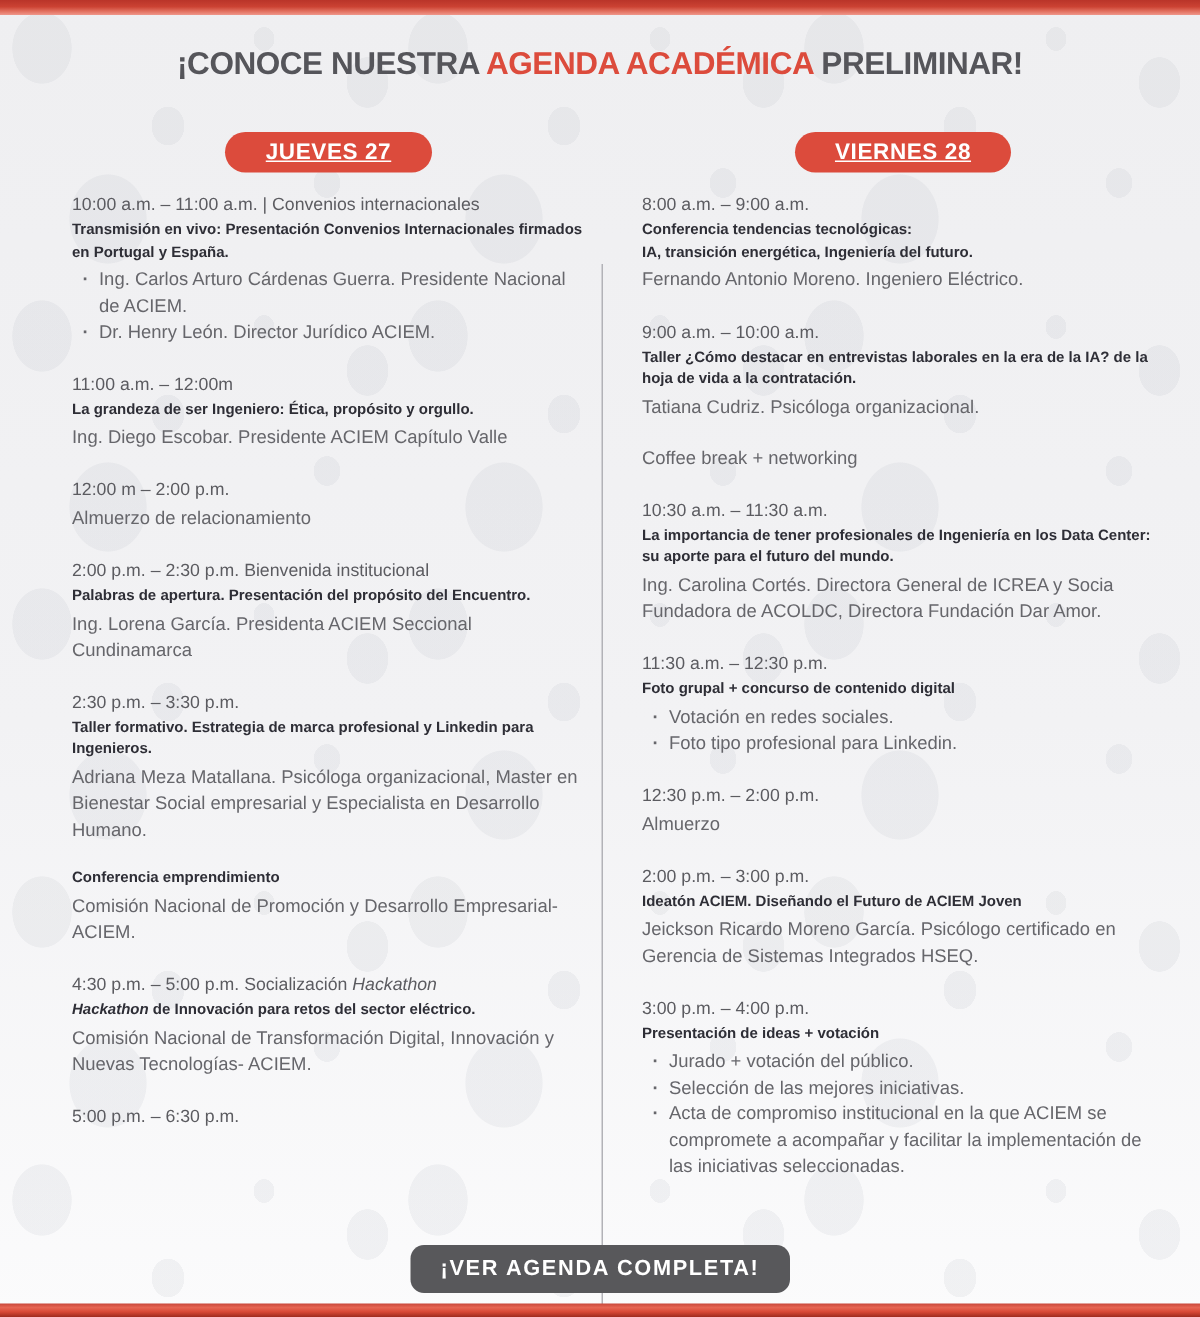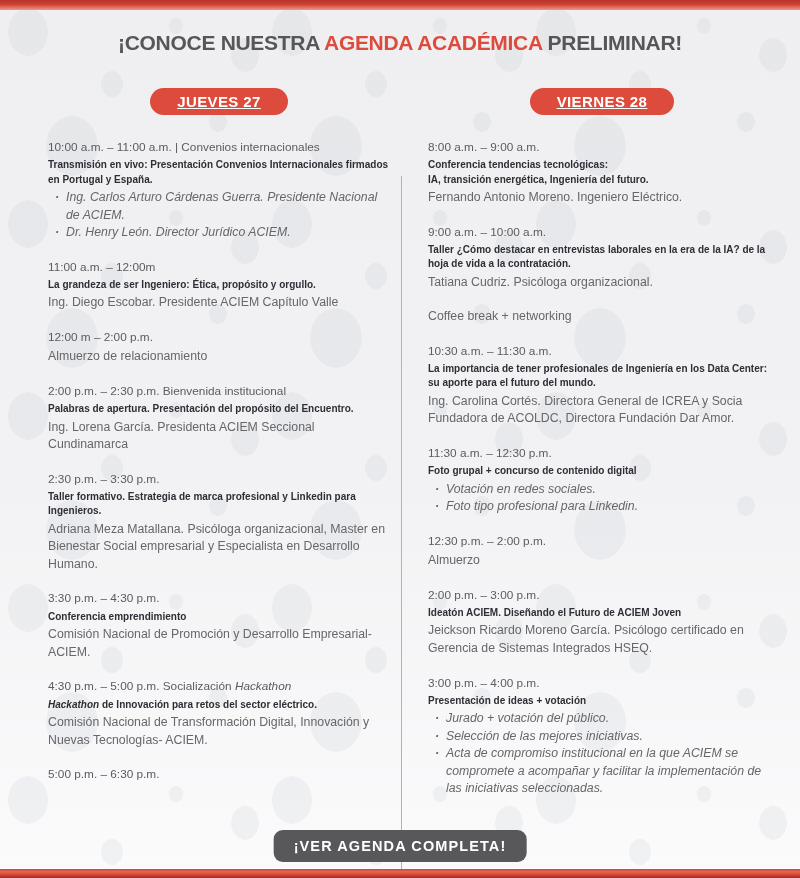--- a/index.html
+++ b/index.html
@@ -42,28 +42,28 @@
   .col.left{left:48px;width:342px;}
   .col.right{left:428px;width:348px;}
   .pill-row{text-align:center;height:27px;}
   .pill{
     display:inline-block;background:var(--accent-red);color:#fff;
     font-weight:bold;font-size:15px;letter-spacing:.4px;
     padding:5px 27px;border-radius:15px;line-height:17px;cursor:pointer;border:none;
     font-family:"Liberation Sans",sans-serif;
     text-decoration:underline;
   }
-  .items{margin-top:24px;}
+  .items{margin-top:13px;}
   .item{margin-bottom:17px;}
   .time{font-size:11.8px;color:var(--text-mid);line-height:1.38;margin-bottom:3px;}
   .time em{font-style:italic;}
   .title{font-size:10px;font-weight:bold;color:var(--text-dark);line-height:1.44;margin-bottom:2px;}
   .title em{font-style:italic;}
   .desc{font-size:12.3px;color:var(--text-light);line-height:1.43;}
-  .bullets{list-style:none;margin-top:2px;padding-left:18px;font-style:italic;}
+  .bullets{list-style:none;margin-top:2px;padding-left:18px;}
   .bullets li{position:relative;font-size:12.3px;color:var(--text-light);line-height:1.43;}
   .bullets li::before{content:"·";position:absolute;left:-11px;top:0;font-weight:bold;color:var(--text-light);}
   .divider{position:absolute;left:401px;top:88px;width:1px;height:722px;background:#b2b2b7;}
   .cta{
     position:absolute;top:830px;left:50%;transform:translateX(-50%);
     background:var(--button-gray);color:#fff;border:none;border-radius:9px;
     font-family:"Liberation Sans",sans-serif;font-weight:bold;font-size:14.5px;
     letter-spacing:1.1px;padding:8px 20px;line-height:16px;cursor:pointer;
   }
 </style>
@@ -103,21 +103,20 @@
             <div class="time">2:00 p.m. – 2:30 p.m. Bienvenida institucional</div>
             <div class="title">Palabras de apertura. Presentación del propósito del Encuentro.</div>
             <div class="desc">Ing. Lorena García. Presidenta ACIEM Seccional<br>Cundinamarca</div>
           </div>
           <div class="item">
             <div class="time">2:30 p.m. – 3:30 p.m.</div>
             <div class="title">Taller formativo. Estrategia de marca profesional y Linkedin para Ingenieros.</div>
             <div class="desc">Adriana Meza Matallana. Psicóloga organizacional, Master en Bienestar Social empresarial y Especialista en Desarrollo Humano.</div>
           </div>
           <div class="item">
-            <div class="time">3:30 p.m. – 4:30 p.m.</div>
             <div class="title">Conferencia emprendimiento</div>
             <div class="desc">Comisión Nacional de Promoción y Desarrollo Empresarial- ACIEM.</div>
           </div>
           <div class="item">
             <div class="time">4:30 p.m. – 5:00 p.m. Socialización <em>Hackathon</em></div>
             <div class="title"><em>Hackathon</em> de Innovación para retos del sector eléctrico.</div>
             <div class="desc">Comisión Nacional de Transformación Digital, Innovación y Nuevas Tecnologías- ACIEM.</div>
           </div>
           <div class="item">
             <div class="time">5:00 p.m. – 6:30 p.m.</div>

